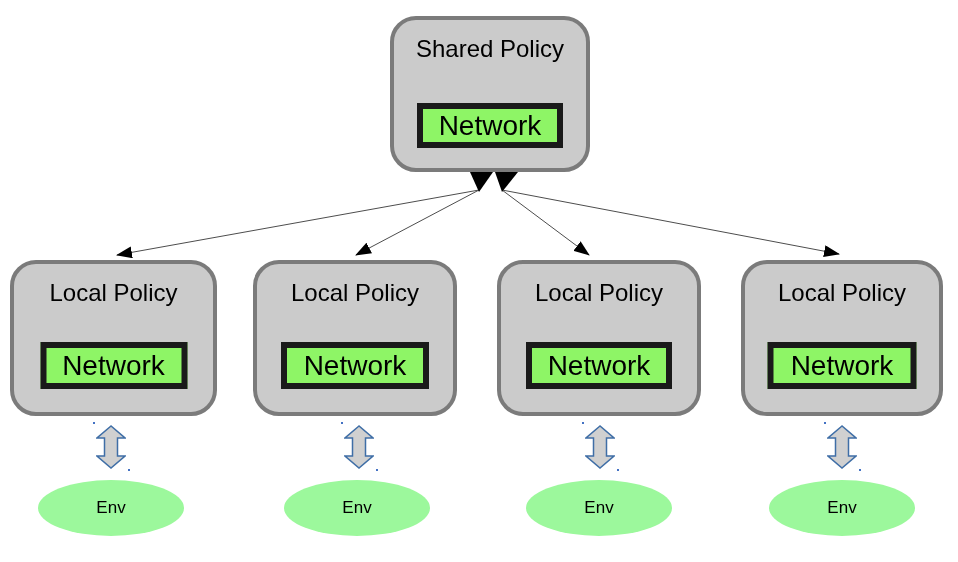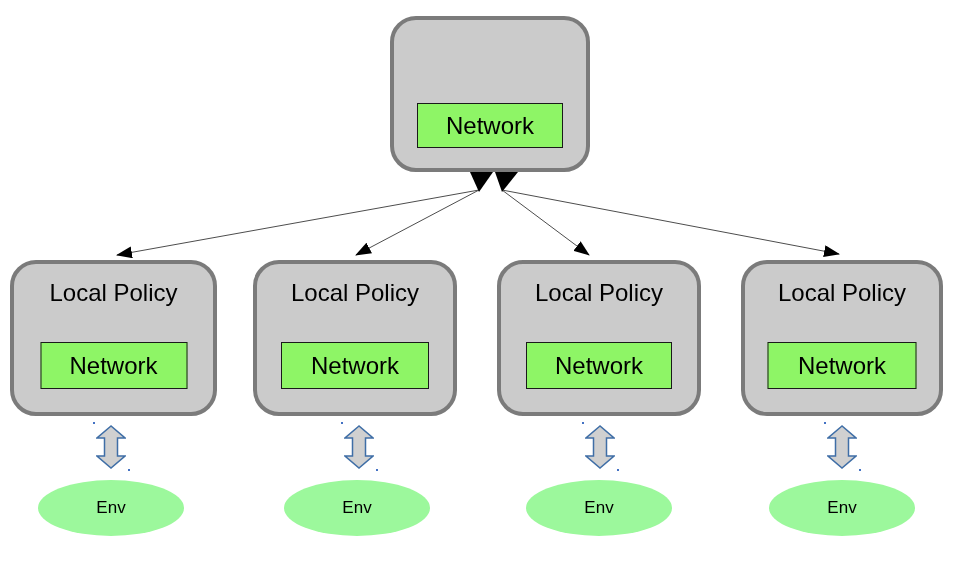--- a/index.html
+++ b/index.html
@@ -10,23 +10,23 @@
   .policy-box{
     position:absolute;box-sizing:border-box;
     border:4px solid #7b7b7b;border-radius:26px;background:#cbcbcb;
   }
   .policy-label{
     position:absolute;left:0;top:16px;width:100%;
     text-align:center;font-size:24px;line-height:26px;white-space:nowrap;
   }
   .network-box{
     position:absolute;left:50%;transform:translateX(-50%);box-sizing:border-box;
-    border:1px solid #6d28d9;background:#8ef566;
+    border:6px solid #6d28d9;background:#8ef566;
     display:flex;align-items:center;justify-content:center;
-    font-size:24px;white-space:nowrap;
+    font-size:28px;white-space:nowrap;
   }
   .env-ellipse{
     position:absolute;width:146px;height:56px;top:480px;
     background:#9cf89c;border-radius:50%;
     display:flex;align-items:center;justify-content:center;
     font-size:17px;
   }
   .updown-arrow{position:absolute;width:30px;height:44px;top:425px;}
   .glue-dot{position:absolute;width:2px;height:2px;background:#4472c4;}
   #edges{position:absolute;left:0;top:0;width:958px;height:562px;pointer-events:none;}
@@ -44,20 +44,21 @@
     </defs>
     <path d="M 479 190 L 117 255" fill="none" stroke-width="1" marker-end="url(#head)" stroke="#4d4d4d"></path>
     <path d="M 479 190 L 356 255" fill="none" stroke-width="1" marker-end="url(#head)" stroke="#4d4d4d"></path>
     <path d="M 502 190 L 589 255" fill="none" stroke-width="1" marker-end="url(#head)" stroke="#4d4d4d"></path>
     <path d="M 502 190 L 839 254" fill="none" stroke-width="1" marker-end="url(#head)" stroke="#4d4d4d"></path>
     <polygon points="470,172 493,172 479,192" fill="#000000"></polygon>
     <polygon points="495,172 518,172 502,192" fill="#000000"></polygon>
   </svg>
 
   <div class="policy-box" style="left: 390px; top: 16px; width: 200px; height: 156px; background-color: rgb(203, 203, 203); border-color: rgb(123, 123, 123);">
+    <div class="policy-label">Shared Policy</div>
     <div class="network-box" style="top: 83px; width: 146px; height: 45px; background-color: rgb(142, 245, 102); border-color: rgb(26, 26, 26);">Network</div>
   </div>
 
   <div class="policy-box" style="left: 10px; top: 260px; width: 207px; height: 156px; background-color: rgb(203, 203, 203); border-color: rgb(123, 123, 123);">
     <div class="policy-label">Local Policy</div>
     <div class="network-box" style="top: 78px; width: 147px; height: 47px; background-color: rgb(142, 245, 102); border-color: rgb(26, 26, 26);">Network</div>
   </div>
 
   <div class="policy-box" style="left: 253px; top: 260px; width: 204px; height: 156px; background-color: rgb(203, 203, 203); border-color: rgb(123, 123, 123);">
     <div class="policy-label">Local Policy</div>

